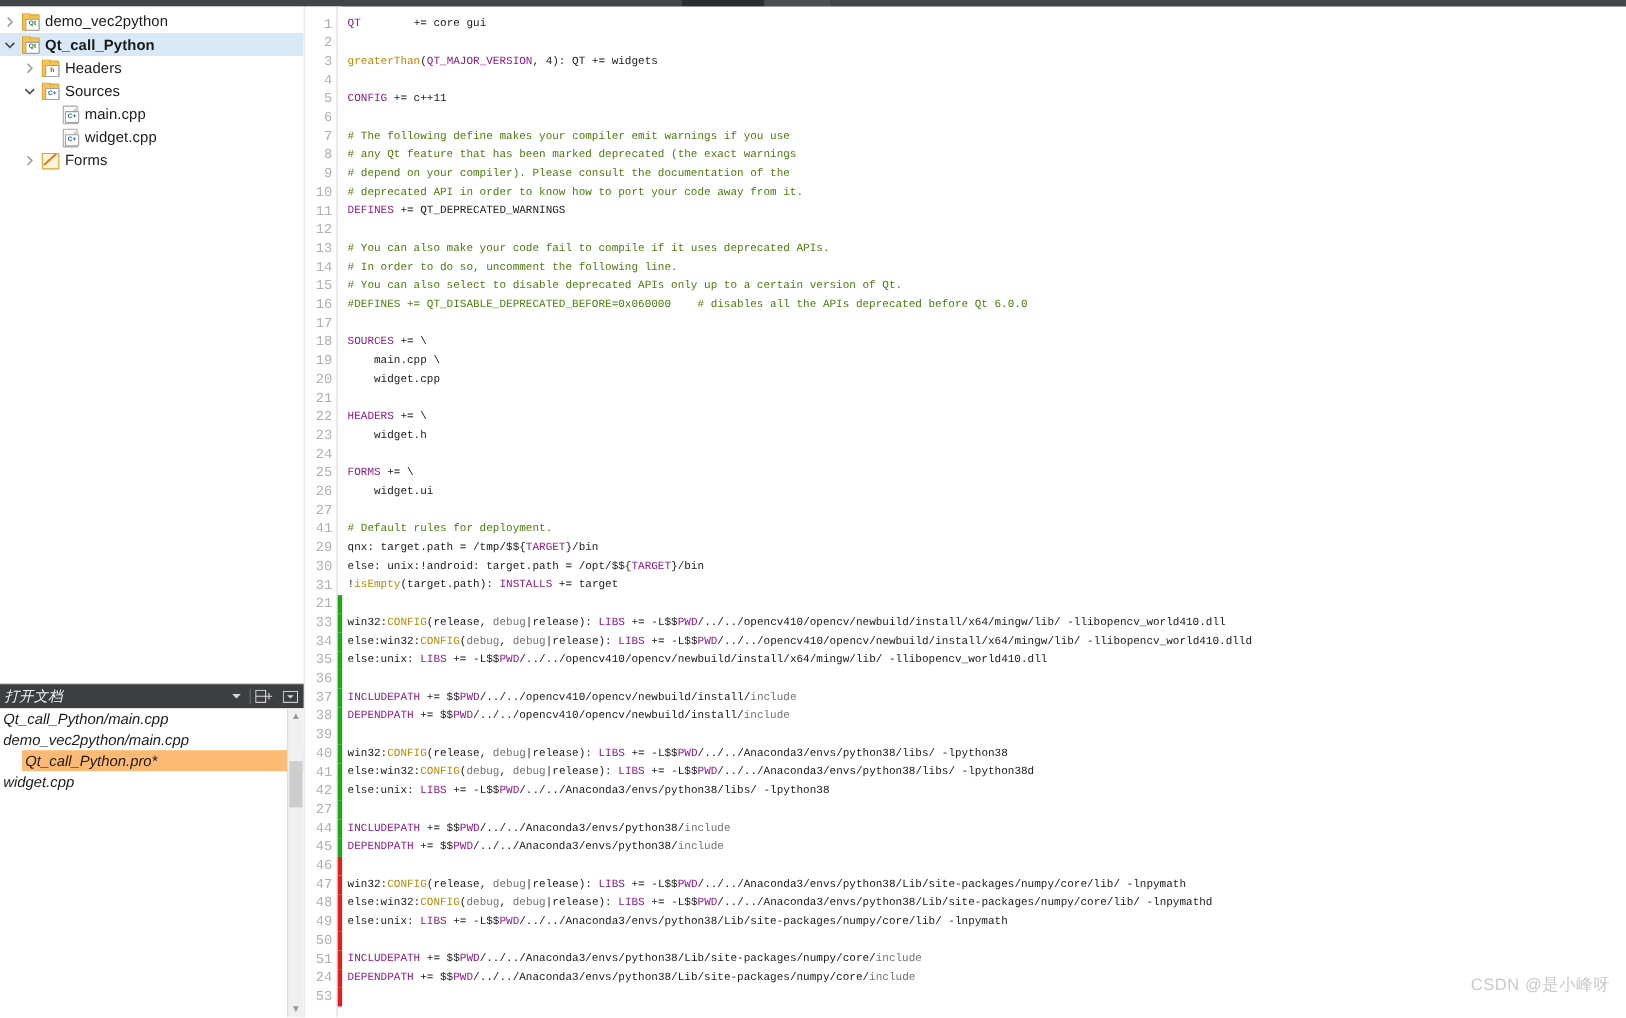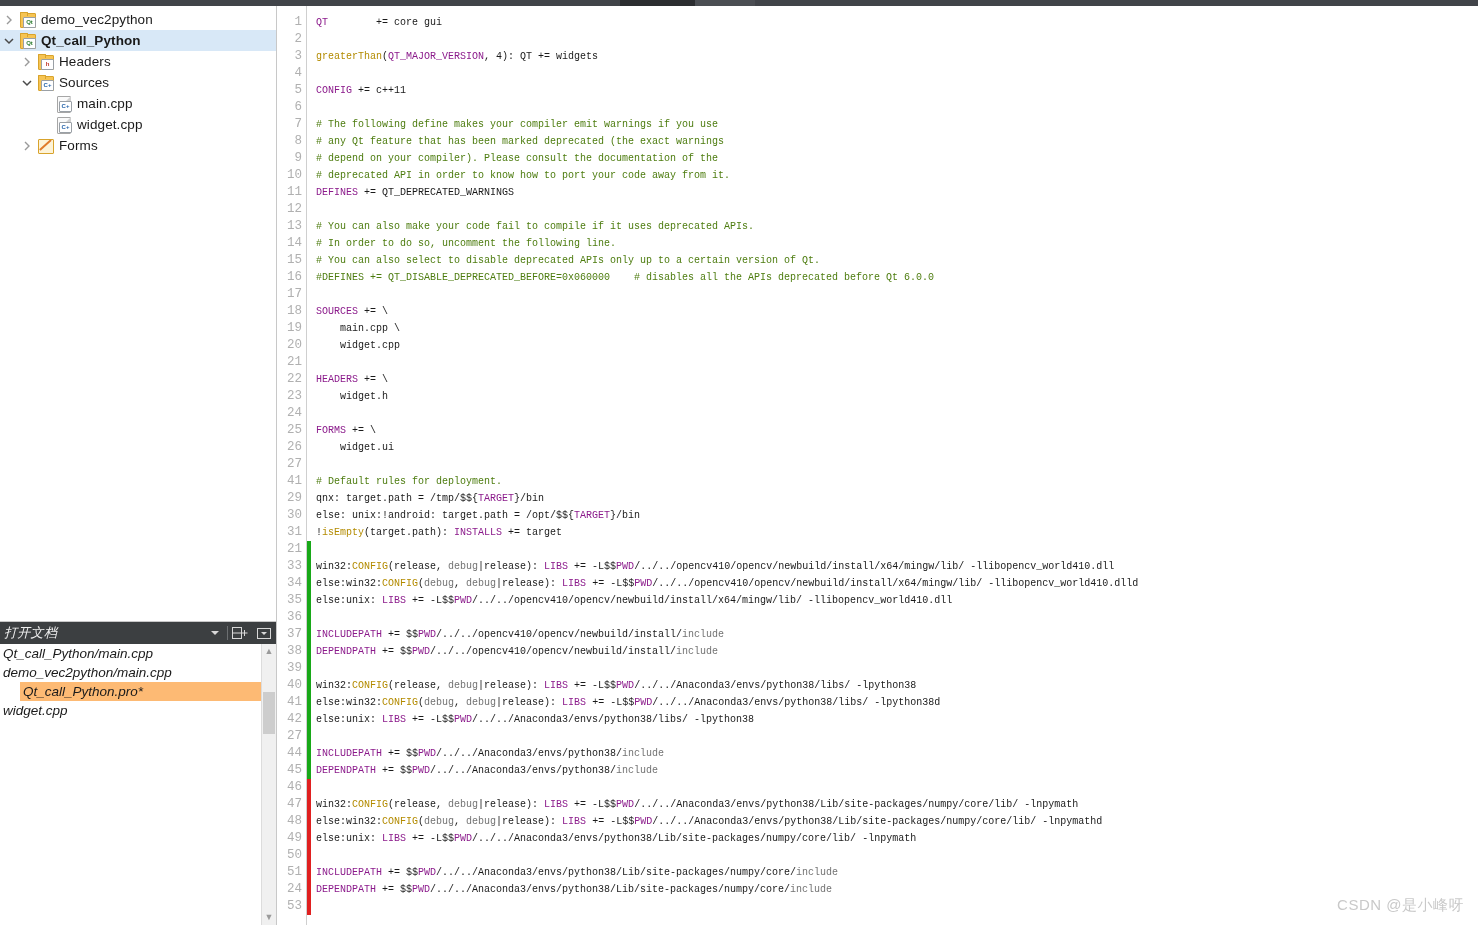--- a/index.html
+++ b/index.html
@@ -89,21 +89,21 @@
   .code{flex:1;padding-top:8px;overflow:hidden;
     font-family:"Liberation Mono","DejaVu Sans Mono",monospace;font-size:10px;
     white-space:pre;color:#1a1a1a;padding-left:5px;line-height:17px;}
   .code .ln{height:17px;line-height:17px;}
   .c-cmt{color:#4d7c0f;}
   .c-var{color:#8b1a8b;}
   .c-fn{color:#b38b00;}
   .c-orange{color:#737373;}
   .c-plain{color:#1a1a1a;}
 
-  .watermark{position:absolute;right:14px;bottom:10px;color:#c9c9c9;font-size:15px;
+  .watermark{position:absolute;right:14px;bottom:20px;color:#c9c9c9;font-size:15px;
     font-family:"Liberation Sans",sans-serif;letter-spacing:.5px;}
 </style>
 </head>
 <body>
 
 <div class="app">
 
   <div class="topstrip">
     <div class="seg a"></div>
     <div class="seg b"></div>

